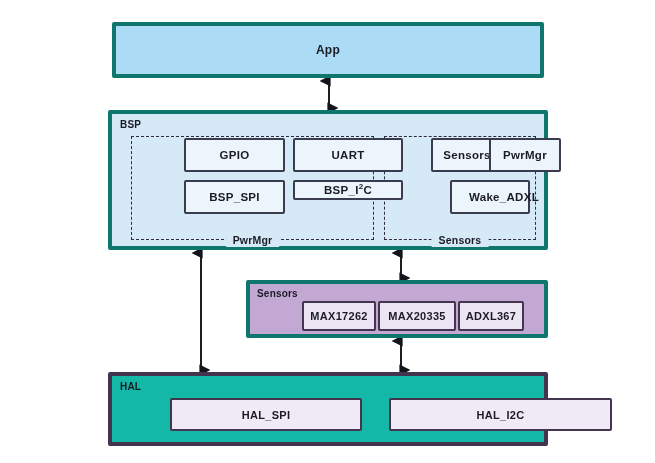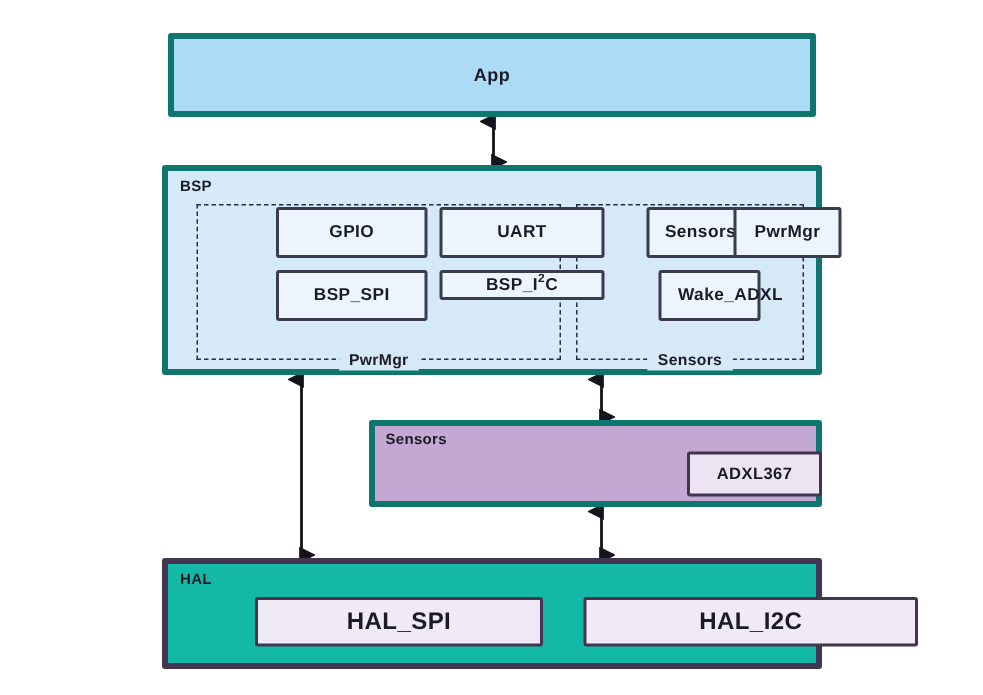--- a/index.html
+++ b/index.html
@@ -113,21 +113,21 @@
     background: #EDF5FC;
   }
   
   #bsp-gpio    { left: 136px; top: 138px; width: 101px; height: 34px; }
   #bsp-uart    { left: 245px; top: 138px; width: 110px; height: 34px; }
   #bsp-spi     { left: 136px; top: 180px; width: 101px; height: 34px; }
   #bsp-i2c     { left: 245px; top: 180px; width: 110px; height: 20px; }
   
   #bsp-batmon  { left: 383px; top: 138px; width: 72px; height: 34px; }
   #bsp-pwrmgr  { left: 441px; top: 138px; width: 72px; height: 34px; }
-  #bsp-wakeadxl{ left: 391px; top: 180px; width: 68px; height: 34px; padding-left: 28px; }
+  #bsp-wakeadxl{ left: 402px; top: 180px; width: 80px; height: 34px; padding-left: 28px; }
   #bsp-mainadxl{ left: 462px; top: 180px; width: 72px; height: 34px; }
 
   sup.i2c {
     font-size: 8px;
     vertical-align: super;
     line-height: 0;
   }
 
   
   #drivers-block {
@@ -139,39 +139,39 @@
   }
   #drivers-title { left: 7px; top: 4px; }
 
   .driver-leaf {
     background: #EDE4F3;
     font-size: 11px;
     border-color: #43344f;
   }
   #drv-max17262 { left: 254px; top: 301px; width: 74px; height: 30px; }
   #drv-max20335 { left: 330px; top: 301px; width: 78px; height: 30px; }
-  #drv-adxl367  { left: 410px; top: 301px; width: 90px; height: 30px; }
+  #drv-adxl367  { left: 410px; top: 301px; width: 66px; height: 30px; }
   #drv-adxl382  { left: 478px; top: 301px; width: 63px; height: 30px; }
 
   
   #hal-block {
     left: 108px;
     top: 372px;
     width: 440px;
     height: 74px;
     background: #14b8a6;
     border-color: #43344f;
     text-decoration: underline;
   }
   #hal-title { left: 8px; top: 5px; }
 
   .hal-leaf {
     background: #F0E9F6;
     border-color: #43344f;
-    font-size: 16px;
+    font-size: 11px;
   }
   #hal-spi { left: 122px; top: 398px; width: 192px; height: 33px; }
   #hal-i2c { left: 341px; top: 398px; width: 223px; height: 33px; }
 
   
   .arrow {
     position: absolute;
   }
 </style>
 </head>
@@ -238,20 +238,26 @@
 
   <svg class="arrow" id="arrow-bsp-hal" style="left:192px; top:250px;" width="18" height="123" viewBox="0 0 18 123">
     <line x1="9" y1="120" x2="9" y2="3" stroke="#14141c" stroke-width="1.6" marker-end="url(#headUp)"></line>
     <line x1="9" y1="3" x2="9" y2="120" stroke="#14141c" stroke-width="1.6" marker-end="url(#headDown)"></line>
   </svg>
 
   <div class="block" id="drivers-block">
     <span class="group-title" id="drivers-title">Sensors</span>
   </div>
 
+  <div class="leaf driver-leaf" id="drv-max17262">
+    <span>MAX17262</span>
+  </div>
+  <div class="leaf driver-leaf" id="drv-max20335">
+    <span>MAX20335</span>
+  </div>
   <div class="leaf driver-leaf" id="drv-adxl367">
     <span>ADXL367</span>
   </div>
 
   <svg class="arrow" id="arrow-drivers-hal" style="left:392px; top:338px;" width="18" height="35" viewBox="0 0 18 35">
     <line x1="9" y1="32" x2="9" y2="3" stroke="#14141c" stroke-width="1.6" marker-end="url(#headUp)"></line>
     <line x1="9" y1="3" x2="9" y2="32" stroke="#14141c" stroke-width="1.6" marker-end="url(#headDown)"></line>
   </svg>
 
   <div class="block" id="hal-block">

